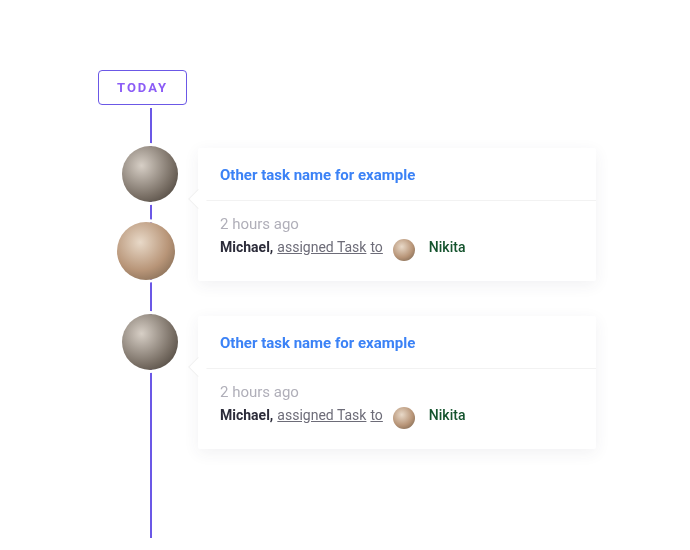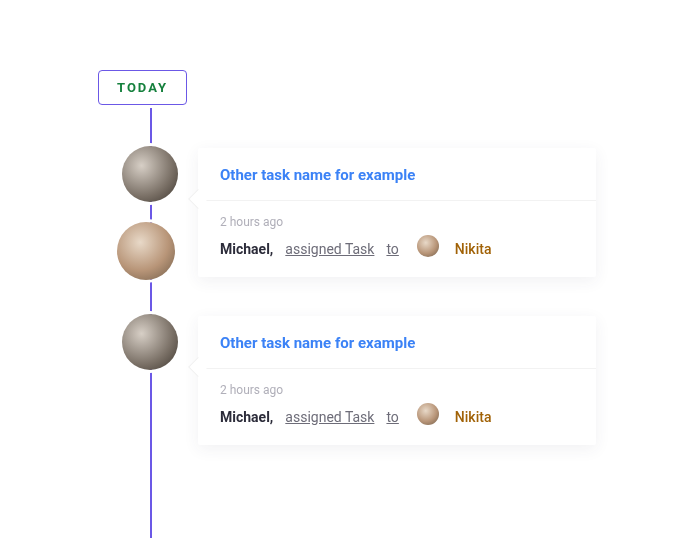--- a/index.html
+++ b/index.html
@@ -12,21 +12,21 @@
   }
   .timeline-container {
     position: relative;
     padding: 70px 0 0 98px;
   }
   .today-badge {
     position: absolute;
     top: 70px;
     left: 98px;
     border: 1px solid #6b58e6;
-    color: #15803d;
+    color: #8b5cf6;
     font-size: 13px;
     font-weight: 700;
     letter-spacing: 2px;
     padding: 9px 18px;
     border-radius: 4px;
     background: #fff;
   }
   .timeline-line {
     position: absolute;
     left: 150px;
@@ -85,37 +85,37 @@
   .card-title {
     color: #3b82f6;
     font-size: 15px;
     font-weight: 700;
   }
   .card-body {
     padding: 14px 22px 20px 22px;
   }
   .timestamp {
     color: #b0afb9;
-    font-size: 12px;
+    font-size: 15px;
     margin-bottom: 6px;
   }
   .activity-line {
     font-size: 14px;
     color: #3a3a4a;
     display: flex;
-    align-items: flex-end;
+    align-items: flex-start;
     flex-wrap: wrap;
-    gap: 12px;
+    gap: 4px;
   }
   .actor { font-weight: 700; color: #2c2c3a; }
   .action { color: #6d6c78; text-decoration: underline; }
   .assignee {
-    color: #a16207;
+    color: #14532d;
     font-weight: 500;
-    margin-left: 4px;
+    margin-left: 10px;
   }
   .mini-avatar {
     width: 22px;
     height: 22px;
     border-radius: 50%;
     background: radial-gradient(circle at 40% 35%, #e8d9c8 0%, #b89578 55%, #6d5a46 100%);
     display: inline-block;
     margin-left: 6px;
   }
   .speech-tail {

